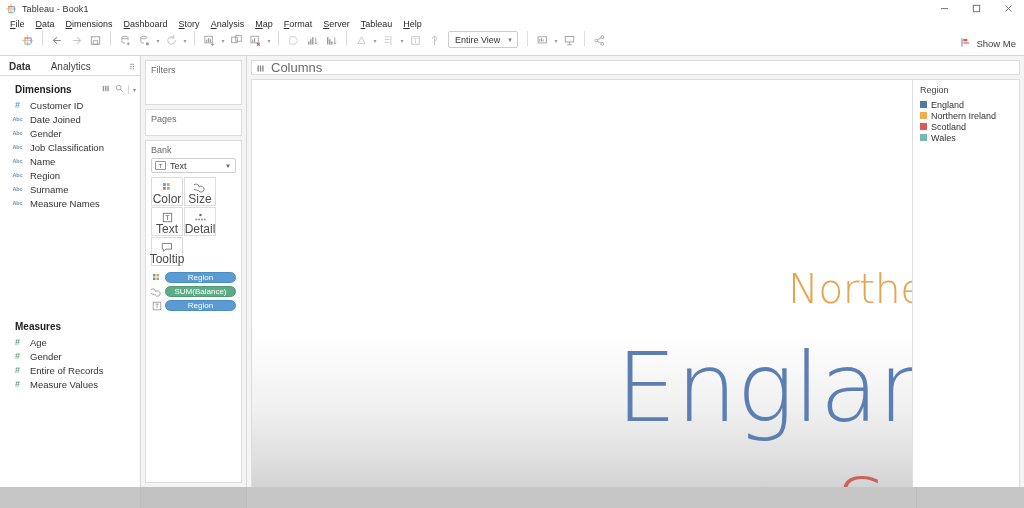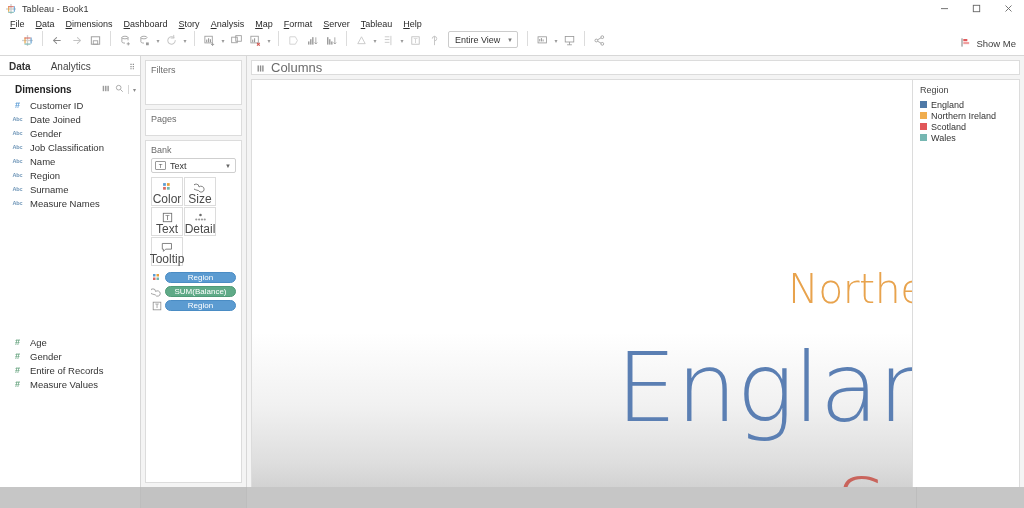--- a/index.html
+++ b/index.html
@@ -404,20 +404,23 @@
           <span class="ic">Abc</span>
           <span class="lbl">Surname</span>
         </div>
         <div class="field italic">
           <span class="ic">Abc</span>
           <span class="lbl">Measure Names</span>
         </div>
       </div>
 
       <div class="measures-wrap">
+        <div class="lp-section">
+          <span>Measures</span>
+        </div>
         <div>
           <div class="field">
             <span class="ic meas">#</span>
             <span class="lbl">Age</span>
           </div>
           <div class="field">
             <span class="ic meas">#</span>
             <span class="lbl">Gender</span>
           </div>
           <div class="field italic">

